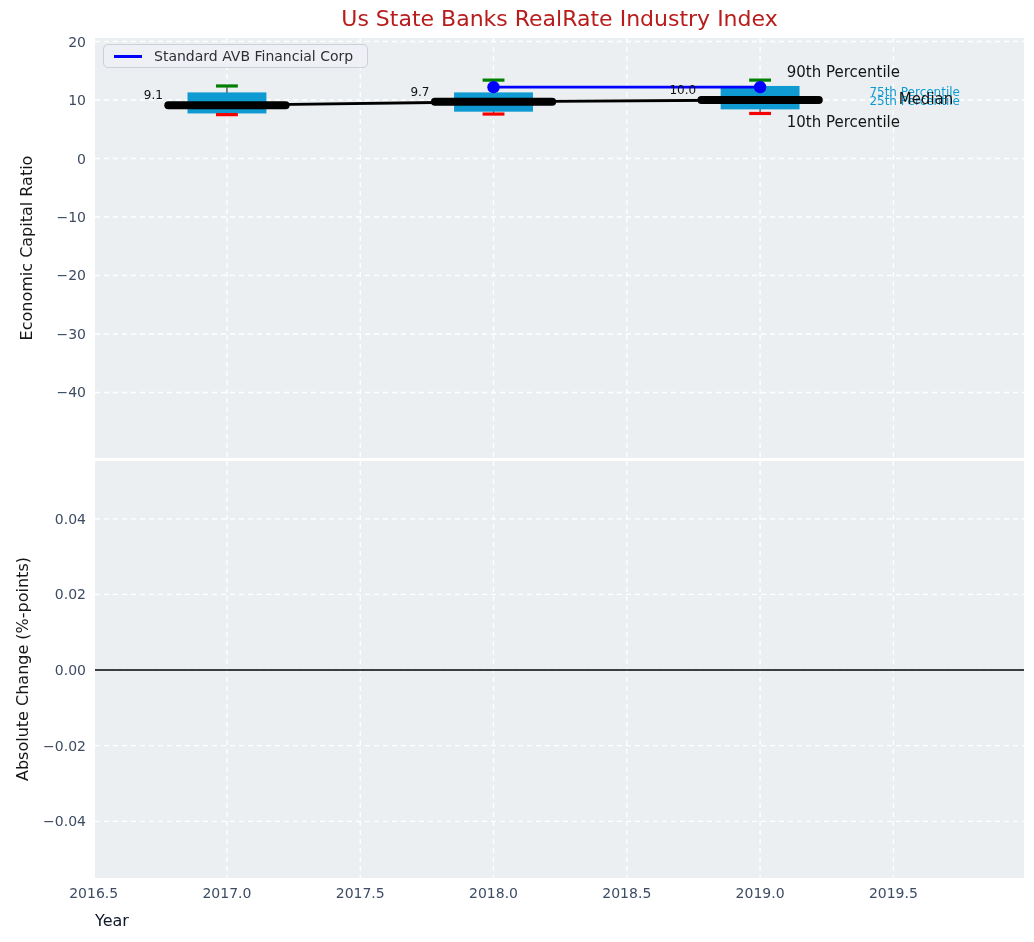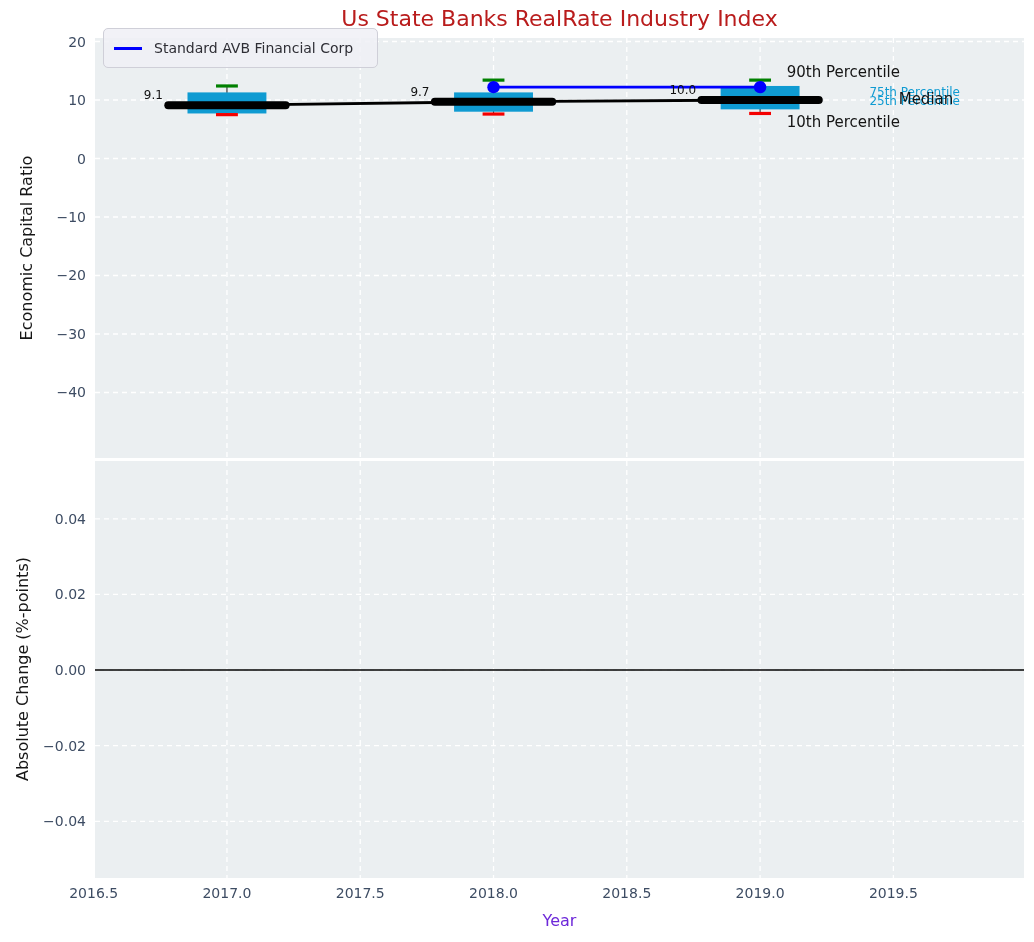--- a/index.html
+++ b/index.html
@@ -10,26 +10,26 @@
   .fig svg{position:absolute;left:0;top:0;}
   .chart-title{
     position:absolute;left:95px;width:929px;top:6px;text-align:center;
     font-size:22px;color:#b91c1c;white-space:nowrap;
   }
   .ylab{
     position:absolute;transform:translate(-50%,-50%) rotate(-90deg);
     white-space:nowrap;font-size:16px;color:#161616;
   }
   .xlab{
-    position:absolute;left:95px;width:929px;top:911px;text-align:center;
-    font-size:16px;color:#6d28d9;
+    position:absolute;left:95px;width:929px;top:911px;text-align:left;
+    font-size:16px;color:#0f172a;
   }
   .legend{
-    position:absolute;left:103px;top:28px;height:40px;box-sizing:border-box;
-    display:inline-flex;align-items:center;padding:0 24px 0 10px;
+    position:absolute;left:103px;top:44px;height:24px;box-sizing:border-box;
+    display:inline-flex;align-items:center;padding:0 14px 0 10px;
     background:rgba(240,240,246,0.85);border:1px solid #cfcfd8;border-radius:5px;
   }
   .legend .swatch{width:28px;height:3px;background:#0000ff;margin-right:12px;}
   .legend .lab{font-size:14px;color:#2e2e35;white-space:nowrap;}
 </style>
 </head>
 <body>
 
 <div class="fig">
   <svg id="canvas" width="1034" height="942">

